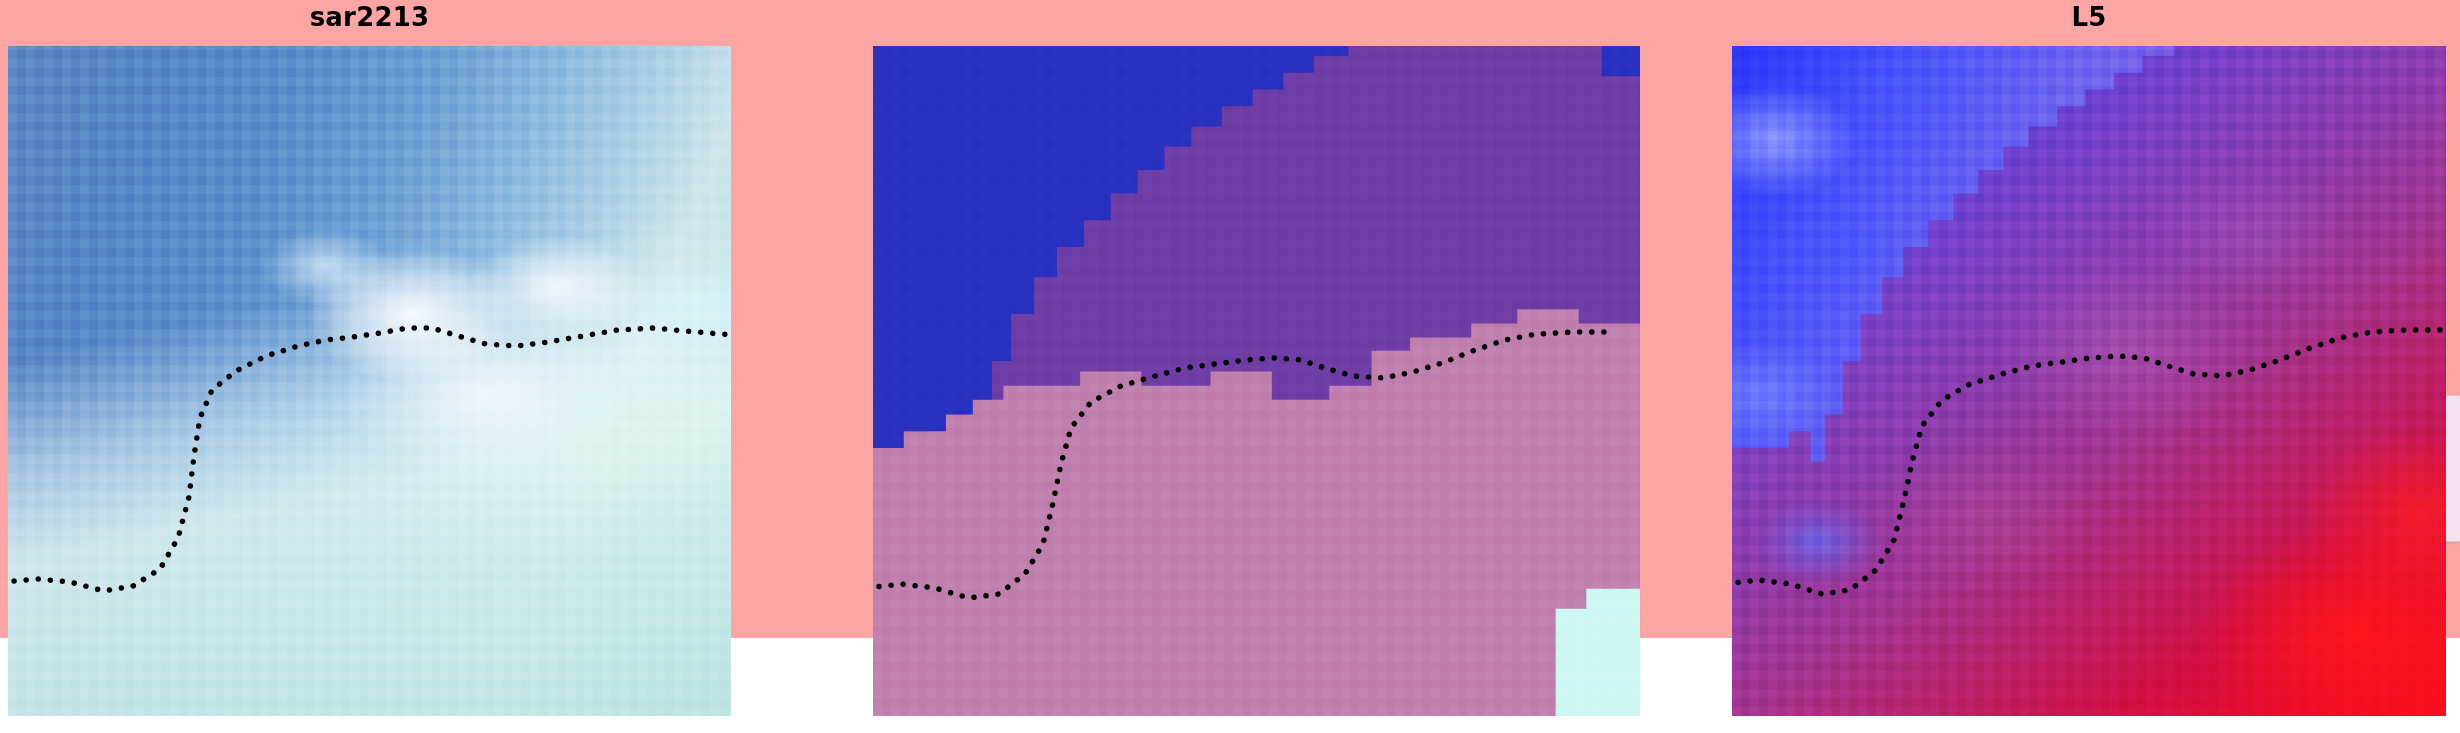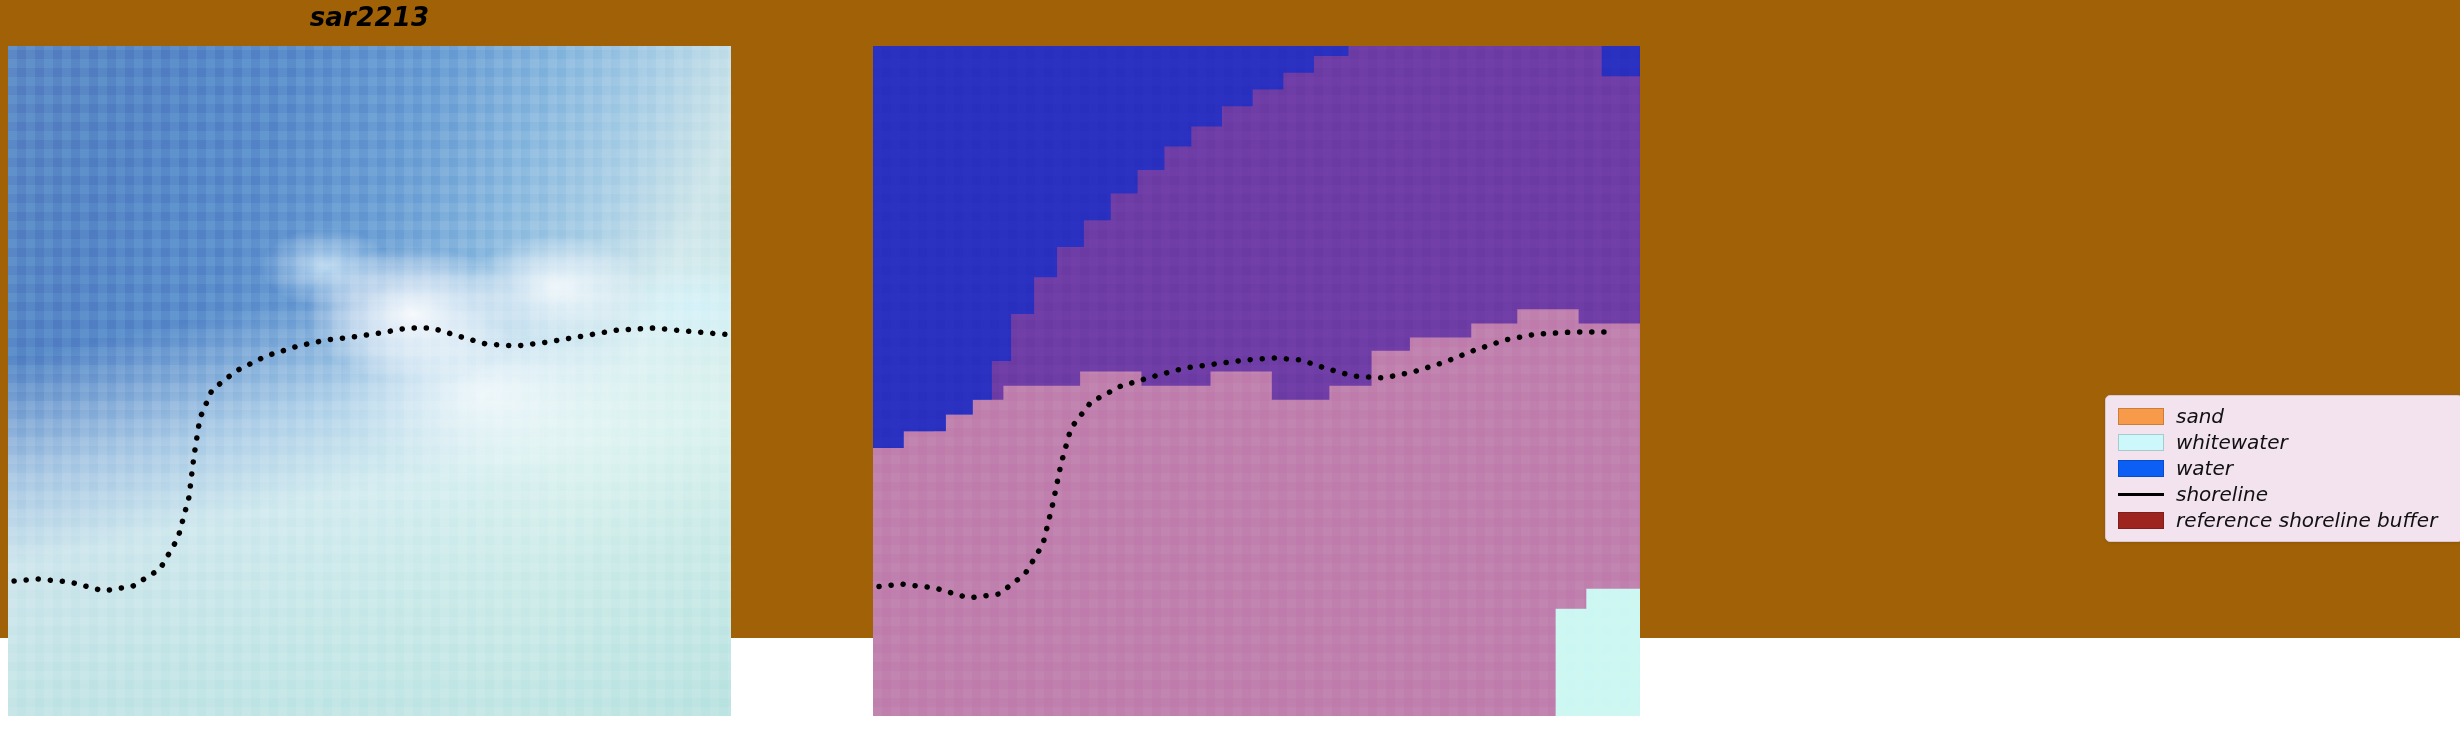--- a/index.html
+++ b/index.html
@@ -12,22 +12,21 @@
     width: 2460px;
     height: 733px;
     font-family: "DejaVu Sans", sans-serif;
     overflow: hidden;
     position: relative;
   }
   #figure {
     position: relative;
     width: 2460px;
     height: 638px;
-    background: #a16207;
-    font-style: italic;
+    background: #fca5a5;
   }
 
   
   .panel {
     position: absolute;
     top: 0;
     height: 733px;
   }
   .panel-title {
     position: absolute;
@@ -306,14 +305,33 @@
         <span class="legend-swatch line-swatch"></span>
         <span class="legend-label">shoreline</span>
       </div>
       <div class="legend-row">
         <span class="legend-swatch" style="background:#9e2420"></span>
         <span class="legend-label">reference shoreline buffer</span>
       </div>
     </div>
   </div>
 
+  <div class="panel" id="panel3">
+    <div class="panel-title">L5</div>
+    <div class="panel-axes">
+      <div class="layer p3-base"></div>
+      <div class="layer p3-sea clip-openwater"></div>
+      <div class="layer p3-bright-blue"></div>
+      <div class="layer p3-mauve"></div>
+      <div class="layer p3-hot-red"></div>
+      <div class="layer speckle"></div>
+      <div class="shoreline">
+        <svg viewBox="0 0 714 670" preserveAspectRatio="none">
+          <path d="M -6 538 L 26 534 L 58 538 L 90 548 L 118 544 L 144 524 L 162 494 L 172 454
+                   L 180 416 L 190 380 L 210 354 L 238 338 L 270 328 L 300 320 L 330 316 L 358 312
+                   L 386 310 L 412 312 L 436 320 L 462 328 L 490 330 L 518 324 L 548 314 L 578 302
+                   L 608 292 L 640 286 L 674 284 L 714 284"></path>
+        </svg>
+      </div>
+    </div>
+  </div>
 
 </div>
 
 </body></html>

